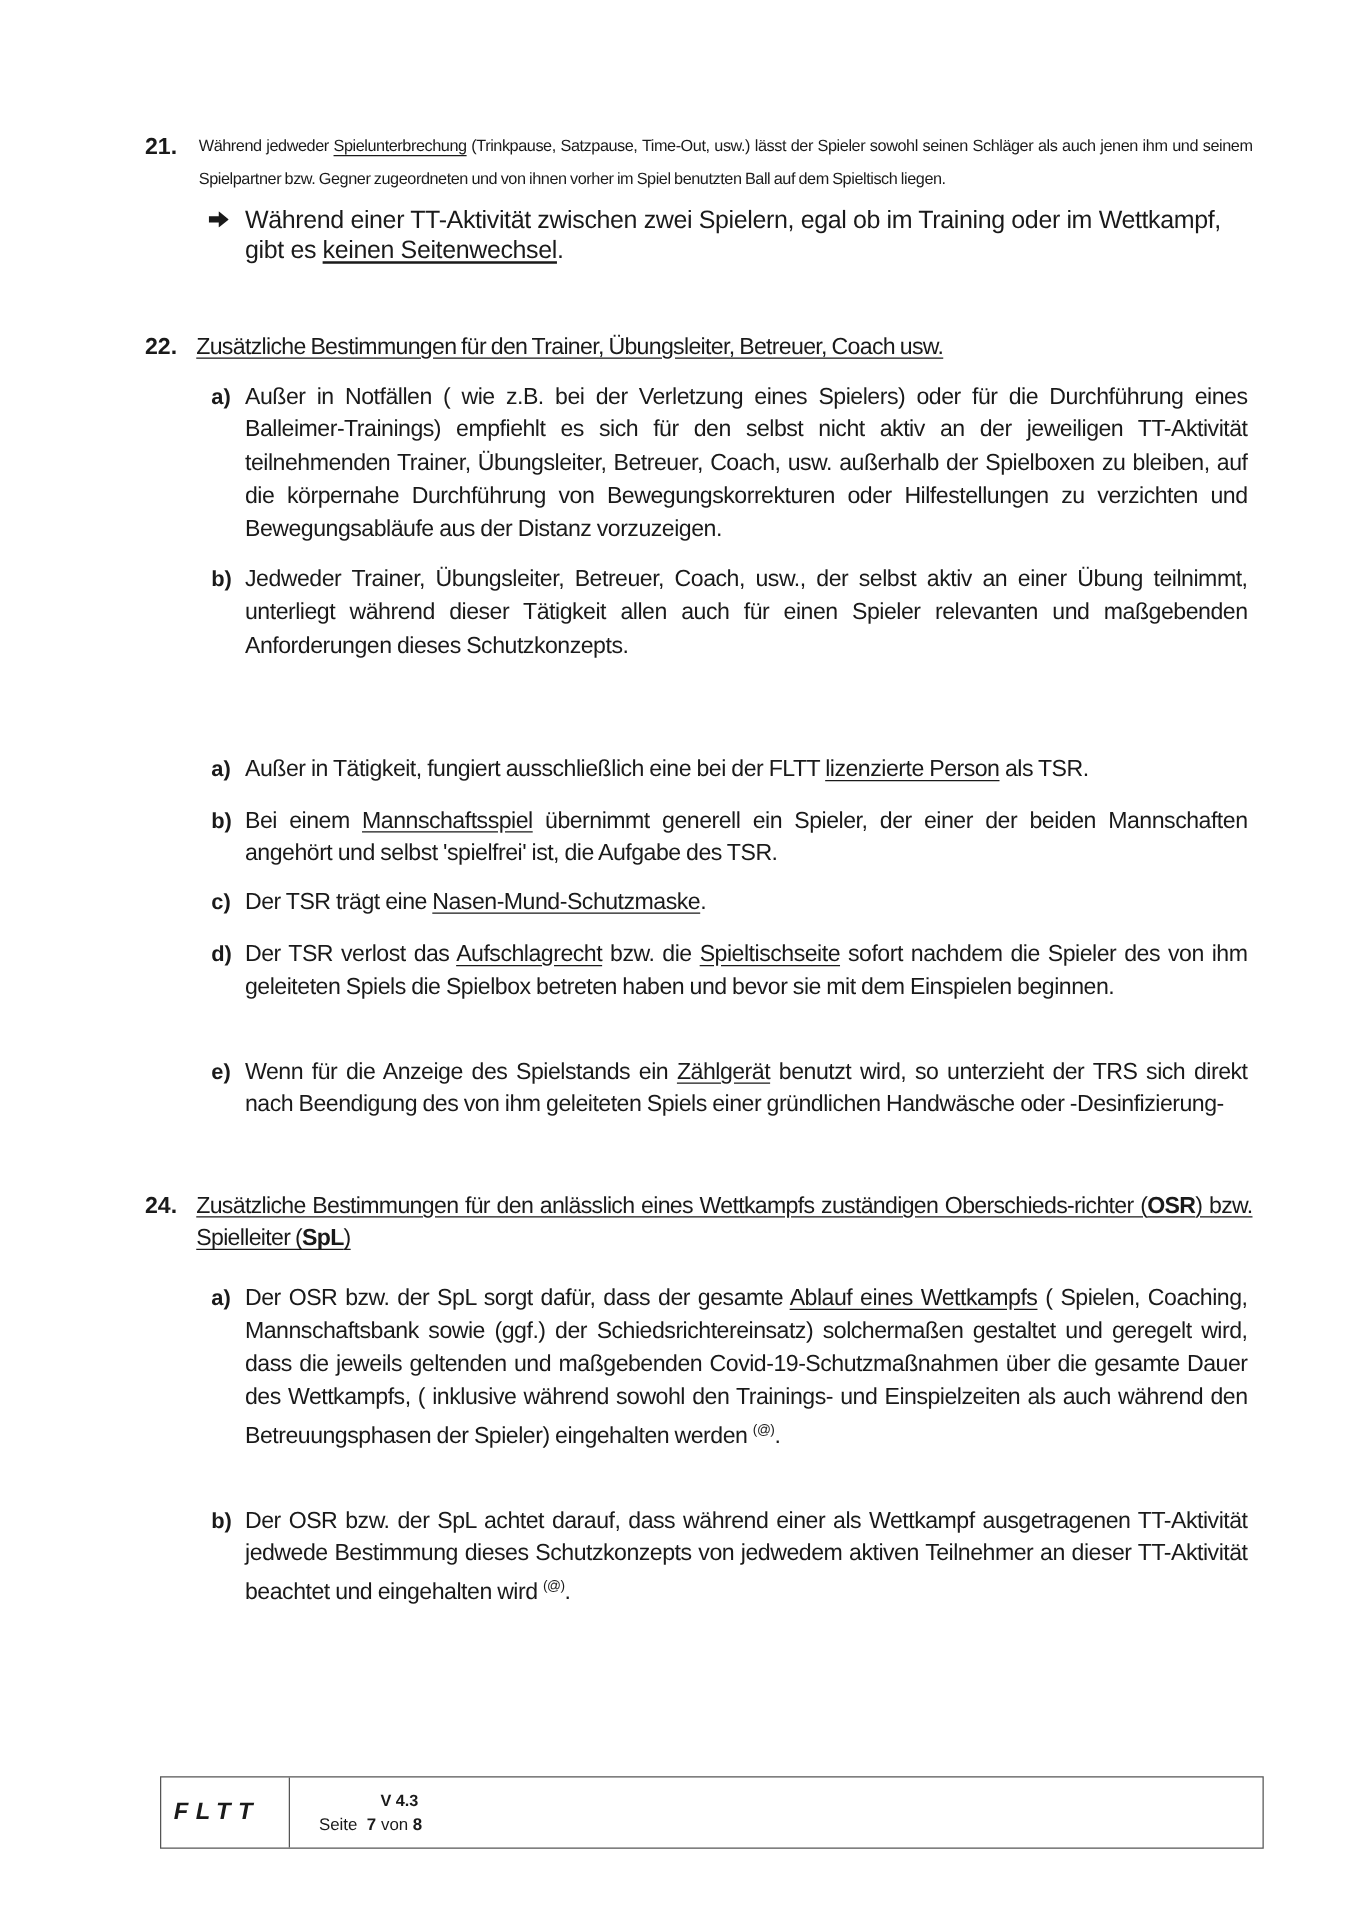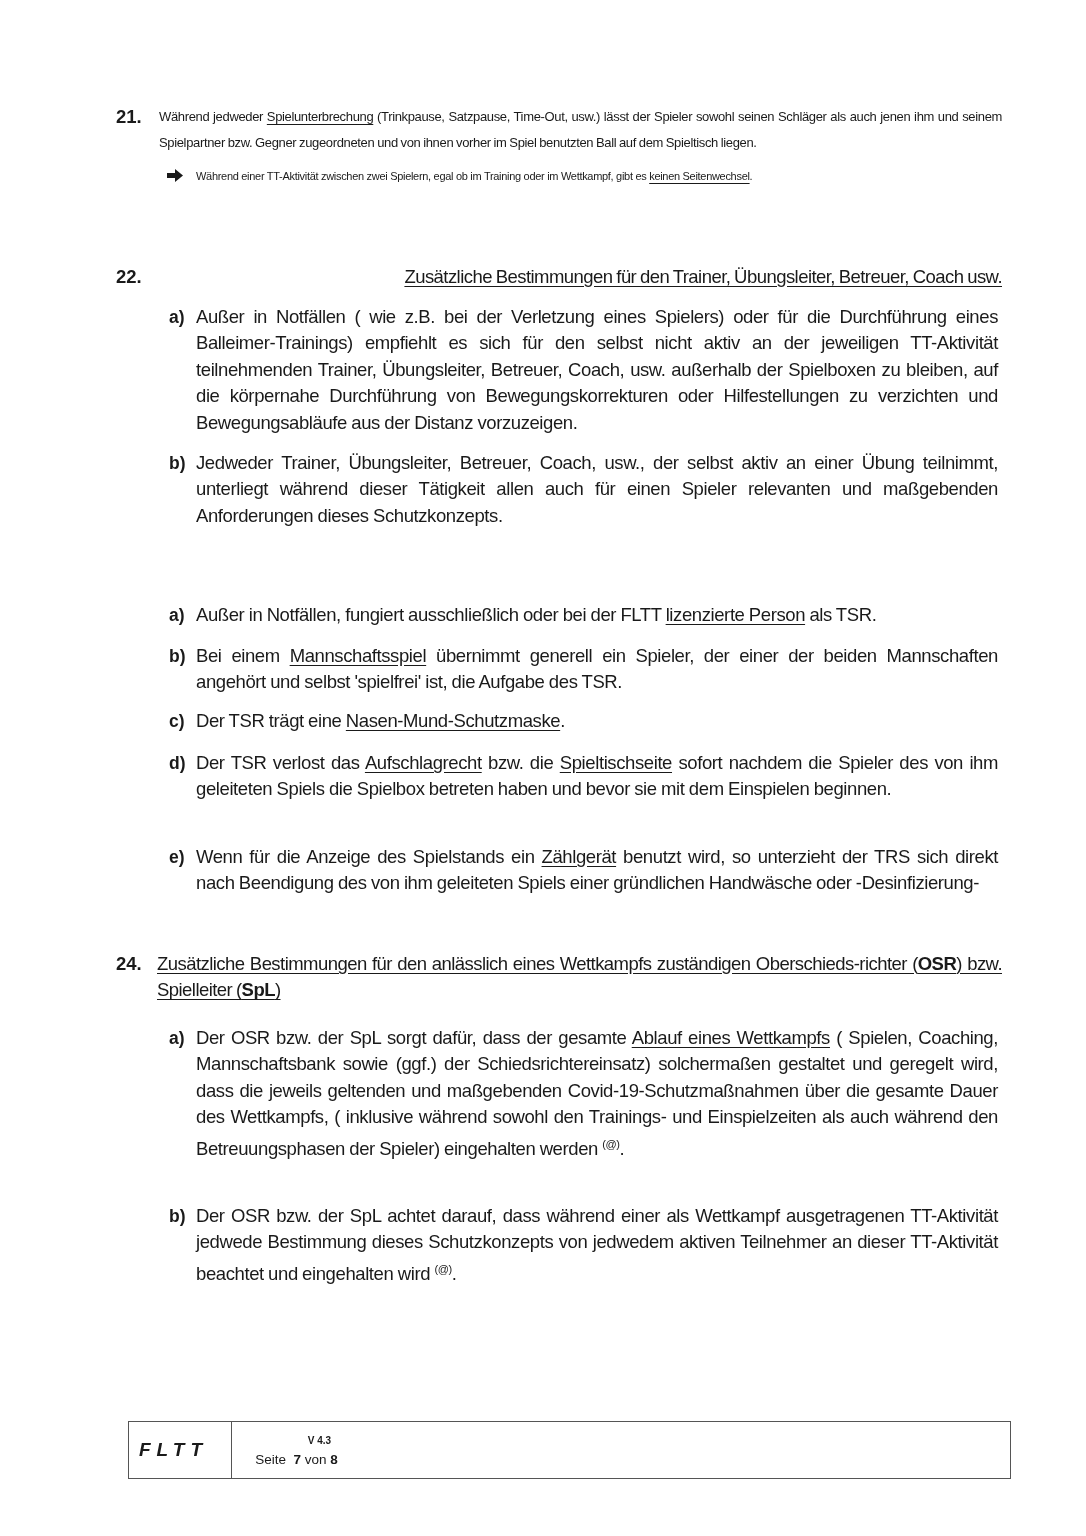--- a/index.html
+++ b/index.html
@@ -14,27 +14,27 @@
     position: absolute; left: 0; top: 0; width: 40px;
     font-weight: bold; font-size: 18.5px; line-height: 26px;
   }
   .sec-body {
     margin-left: 43px; font-size: 13px; line-height: 26.4px;
     text-align: justify; letter-spacing: -0.35px; word-spacing: -0.5px;
   }
   .heading {
     margin-left: 41px; font-size: 18.5px; line-height: 26.4px;
     text-decoration: underline; text-underline-offset: 3px;
-    letter-spacing: -0.55px; word-spacing: -0.8px; text-align: right;
+    letter-spacing: -0.55px; word-spacing: -0.8px;
   }
   .u { text-decoration: underline; text-underline-offset: 3px; }
   b { font-weight: bold; }
   .note {
     position: relative; margin-left: 51px; margin-top: 7px;
-    font-size: 11px; line-height: 24px; letter-spacing: -0.3px; padding-left: 29px;
+    font-size: 20px; line-height: 24px; letter-spacing: -0.3px; padding-left: 29px;
   }
   .note .arrow {
     position: absolute; left: 0; top: 5px; width: 16px; height: 13px;
   }
   .item { position: absolute; left: 165px; width: 829px; }
   .item .lbl {
     position: absolute; left: 0; top: 0; font-weight: bold;
     font-size: 17.5px; line-height: 26.4px;
   }
   .item .txt {
@@ -52,21 +52,21 @@
     font-weight: bold; font-size: 19px; letter-spacing: 6px; font-style: italic;
   }
   .f-mid {
     flex: 1; border-right: 1.2px solid #555; display: flex; align-items: center;
     justify-content: center; font-weight: bold; font-size: 16.5px; letter-spacing: -0.2px;
   }
   .f-right {
     width: 129px; display: flex; flex-direction: column; align-items: center;
     justify-content: center; font-size: 13.5px; line-height: 19px;
   }
-  .f-right .ver { font-weight: bold; font-size: 10px; margin-left: 46px; }
+  .f-right .ver { font-weight: bold; font-size: 13px; margin-left: 46px; }
 </style>
 </head>
 <body>
 
 <div class="page">
 
   <div class="sec" style="top:104px;">
     <div class="num">21.</div>
     <div class="sec-body"><span>Während jedweder </span><span class="u">Spielunterbrechung</span><span> (Trinkpause, Satzpause, Time-Out, usw.) lässt der Spieler sowohl seinen Schläger als auch jenen ihm und seinem Spielpartner bzw. Gegner zugeordneten und von ihnen vorher im Spiel benutzten Ball auf dem Spieltisch liegen.</span></div>
     <div class="note">
@@ -85,21 +85,21 @@
     <div class="lbl">a)</div>
     <div class="txt">Außer in Notfällen ( wie z.B. bei der Verletzung eines Spielers) oder für die Durchführung eines Balleimer-Trainings) empfiehlt es sich für den selbst nicht aktiv an der jeweiligen TT-Aktivität teilnehmenden Trainer, Übungsleiter, Betreuer, Coach, usw. außerhalb der Spielboxen zu bleiben, auf die körpernahe Durchführung von Bewegungskorrekturen oder Hilfestellungen zu verzichten und Bewegungsabläufe aus der Distanz vorzuzeigen.</div>
   </div>
   <div class="item" style="top:450px;">
     <div class="lbl">b)</div>
     <div class="txt">Jedweder Trainer, Übungsleiter, Betreuer, Coach, usw., der selbst aktiv an einer Übung teilnimmt, unterliegt während dieser Tätigkeit allen auch für einen Spieler relevanten und maßgebenden Anforderungen dieses Schutzkonzepts.</div>
   </div>
 
   <div class="item" style="top:602px;">
     <div class="lbl">a)</div>
-    <div class="txt"><span>Außer in Notfällen, fungiert ausschließlich oder bei der FLTT </span><span class="u">lizenzierte Person</span><span> als TSR.</span></div>
+    <div class="txt"><span>Außer in Tätigkeit, fungiert ausschließlich eine bei der FLTT </span><span class="u">lizenzierte Person</span><span> als TSR.</span></div>
   </div>
   <div class="item" style="top:643px;">
     <div class="lbl">b)</div>
     <div class="txt"><span>Bei einem </span><span class="u">Mannschaftsspiel</span><span> übernimmt generell ein Spieler, der einer der beiden Mannschaften angehört und selbst 'spielfrei' ist, die Aufgabe des TSR.</span></div>
   </div>
   <div class="item" style="top:708px;">
     <div class="lbl">c)</div>
     <div class="txt"><span>Der TSR trägt eine </span><span class="u">Nasen-Mund-Schutzmaske</span><span>.</span></div>
   </div>
   <div class="item" style="top:750px;">

